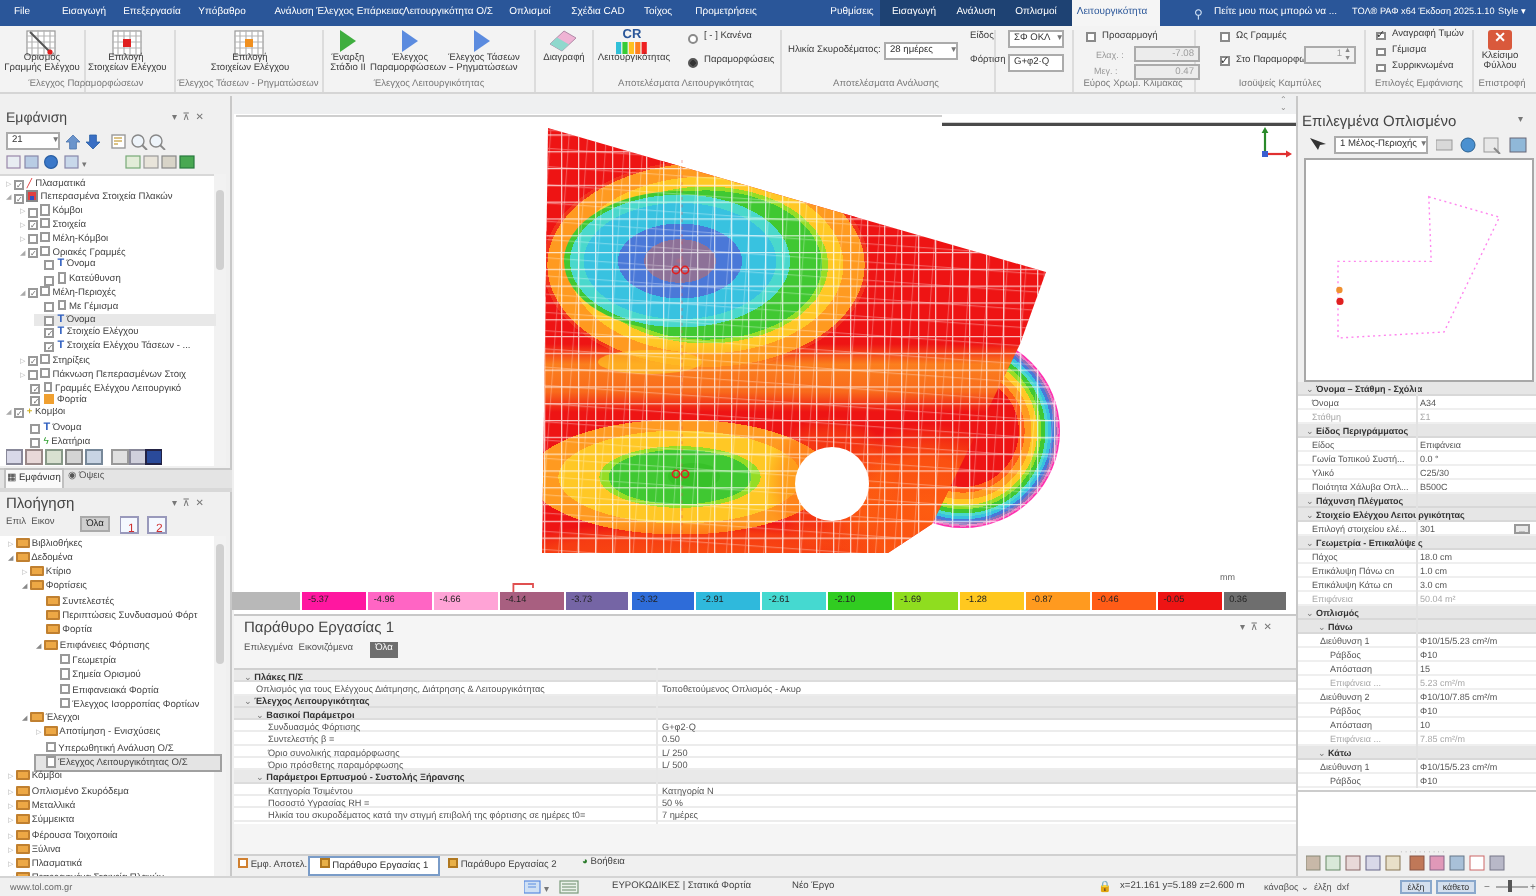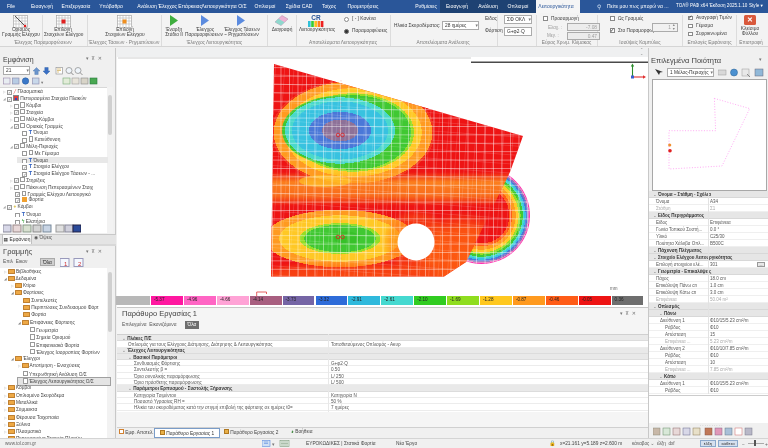--- a/index.html
+++ b/index.html
@@ -225,21 +225,21 @@
 <rect x="53" y="1" width="8" height="7" fill="#e0e0e0" stroke="#999"></rect>
         <rect x="62" y="1" width="8" height="7" fill="#d0d0dc" stroke="#889"></rect>
         <rect x="70" y="1" width="8" height="7" fill="#2a4a9a" stroke="#224"></rect>
 </svg>
 
 <div class="abs" style="left:0px;top:234px;width:116px;height:10px;background:#e4e4e4;border-top:1px solid #c8c8c8;"></div>
 <div class="abs" style="left:2px;top:234px;width:30px;height:10px;background:#fafafa;border:1px solid #c0c0c0;border-bottom:none;font-size:4.8px;color:#333;text-align:center;line-height:9px;">▦ Εμφάνιση</div>
 <div class="abs" style="left:34px;top:235px;font-size:4.8px;color:#555;">◉ Όψεις</div>
 
 <div class="abs" style="left:0;top:244px;width:116px;height:2px;background:#d8d8d8;"></div>
-<div class="abs" style="left:3px;top:247px;font-size:7.5px;color:#444;">Γραμμής</div>
+<div class="abs" style="left:3px;top:247px;font-size:7.5px;color:#444;">Πλοήγηση</div>
 <div class="abs" style="left:86px;top:248px;font-size:5px;color:#777;">▾ &nbsp;⊼ &nbsp;✕</div>
 <div class="abs" style="left:3px;top:259px;font-size:4.8px;color:#555;">Επιλ &nbsp;Εικον</div>
 <div class="abs" style="left:40px;top:258px;width:15px;height:8px;background:#cfcfcf;border:1px solid #aaa;font-size:4.8px;color:#222;text-align:center;line-height:7px;">Όλα</div>
 <svg class="abs" style="left:60px;top:258px;" width="30" height="9" viewBox="0 0 30 9">
 <rect x="0" y="0.5" width="9" height="8" fill="#f4f8ff" stroke="#99b"></rect>
         <text x="4" y="8" font-size="6" fill="#d03030">1</text>
 <rect x="14" y="0.5" width="9" height="8" fill="#f4f8ff" stroke="#99b"></rect>
         <text x="18" y="8" font-size="6" fill="#d03030">2</text>
 </svg>
 <div class="abs" style="left:0;top:268px;width:113px;height:170px;background:#fff;"></div>
@@ -527,21 +527,21 @@
 
 <div class="abs" style="left:117px;top:427px;width:531px;height:11px;background:#f0f0f0;border-top:1px solid #d0d0d0;"></div>
 <div class="abs" style="left:119px;top:428.5px;font-size:4.8px;color:#444;"><span style="display:inline-block;width:5px;height:5px;border:1px solid #d08030;background:#fff;vertical-align:-0.5px;"></span> Εμφ. Αποτελ.</div>
 <div class="abs" style="left:154px;top:427.5px;width:66px;height:10px;background:#fff;border:1px solid #7a9cc8;font-size:4.8px;color:#333;text-align:center;line-height:9px;"><span style="display:inline-block;width:5px;height:5px;background:#e8b048;border:0.5px solid #b07820;vertical-align:-0.5px;"></span> Παράθυρο Εργασίας 1</div>
 <div class="abs" style="left:224px;top:428.5px;font-size:4.8px;color:#444;"><span style="display:inline-block;width:5px;height:5px;background:#e8b048;border:0.5px solid #b07820;vertical-align:-0.5px;"></span> Παράθυρο Εργασίας 2</div>
 <div class="abs" style="left:291px;top:428.5px;font-size:4.8px;color:#444;"><span style="color:#2a7a2a;">◕</span> Βοήθεια</div>
 </div>
 
 <div id="rightdock">
 <div class="abs" style="left:648px;top:48px;width:120px;height:390px;background:#f0f0f0;border-left:1px solid #c8c8c8;"></div>
-<div class="abs" style="left:651px;top:56px;font-size:7.5px;color:#444;">Επιλεγμένα Ποιότητα</div>
+<div class="abs" style="left:651px;top:56px;font-size:7.5px;color:#444;">Επιλεγμένα Οπλισμένο</div>
 <div class="abs" style="left:759px;top:56px;font-size:5px;color:#777;▾">▾</div>
 
 <svg class="abs" style="left:653px;top:68px;" width="12" height="9" viewBox="0 0 12 9">
         <path d="M2,1 L6,7 L7,4.5 L10,4 Z" fill="#333"></path>
       </svg>
 <div class="combo" style="left:667px;top:68px;width:47px;height:9px;">1 Μέλος-Περιοχής<span style="float:right;color:#777;">▾</span></div>
 <svg class="abs" style="left:718px;top:68px;" width="46" height="9" viewBox="0 0 46 9">
 <rect x="0" y="2" width="8" height="5" fill="#d8d8d8" stroke="#999" stroke-width="0.5"></rect>
 <circle cx="16" cy="4.5" r="3.5" fill="#4a90d0" stroke="#2a6090" stroke-width="0.5"></circle>
 <rect x="24" y="1" width="7" height="7" fill="#e8e8e8" stroke="#999" stroke-width="0.5"></rect>

